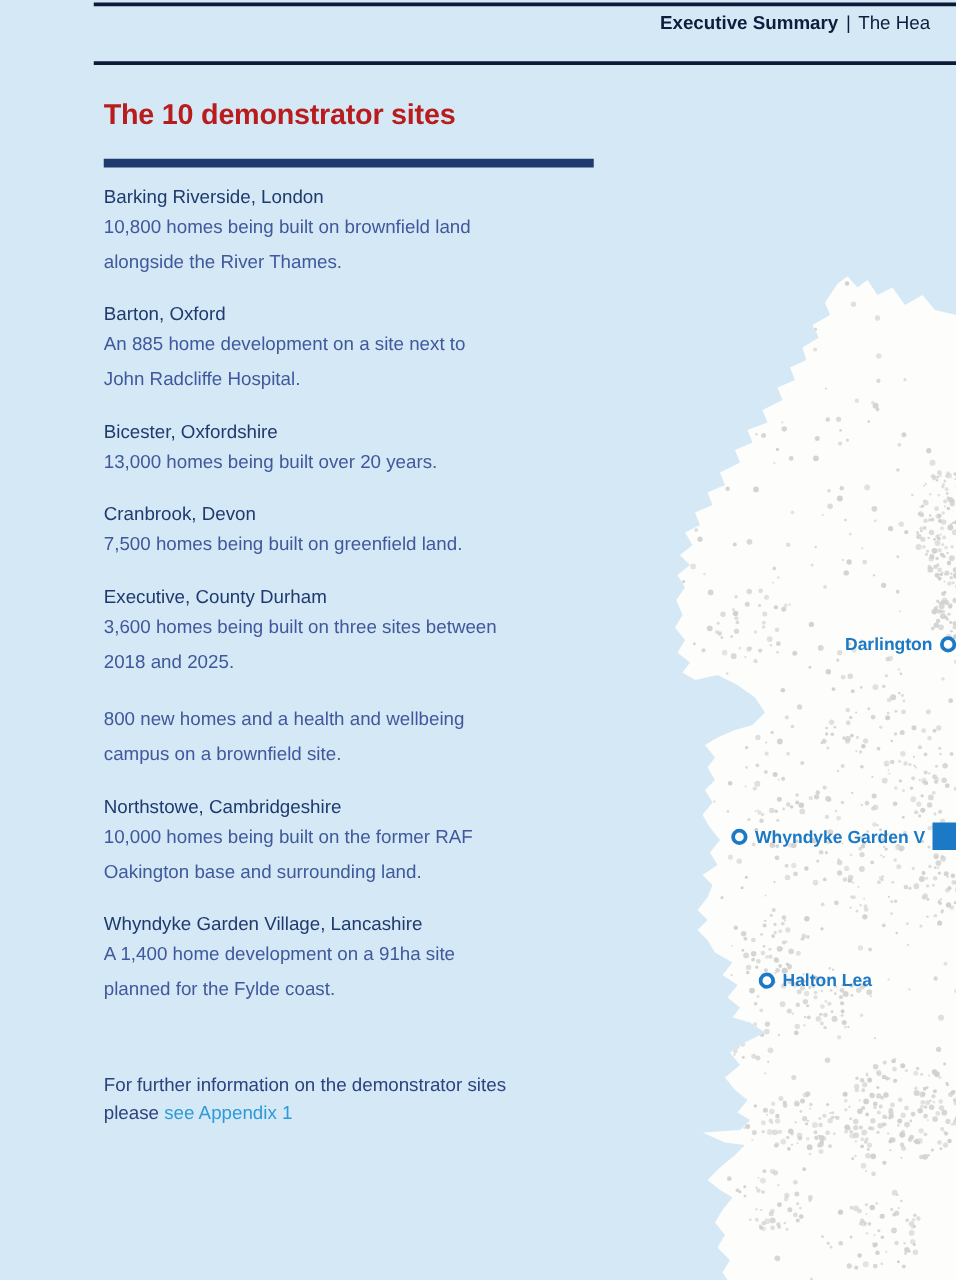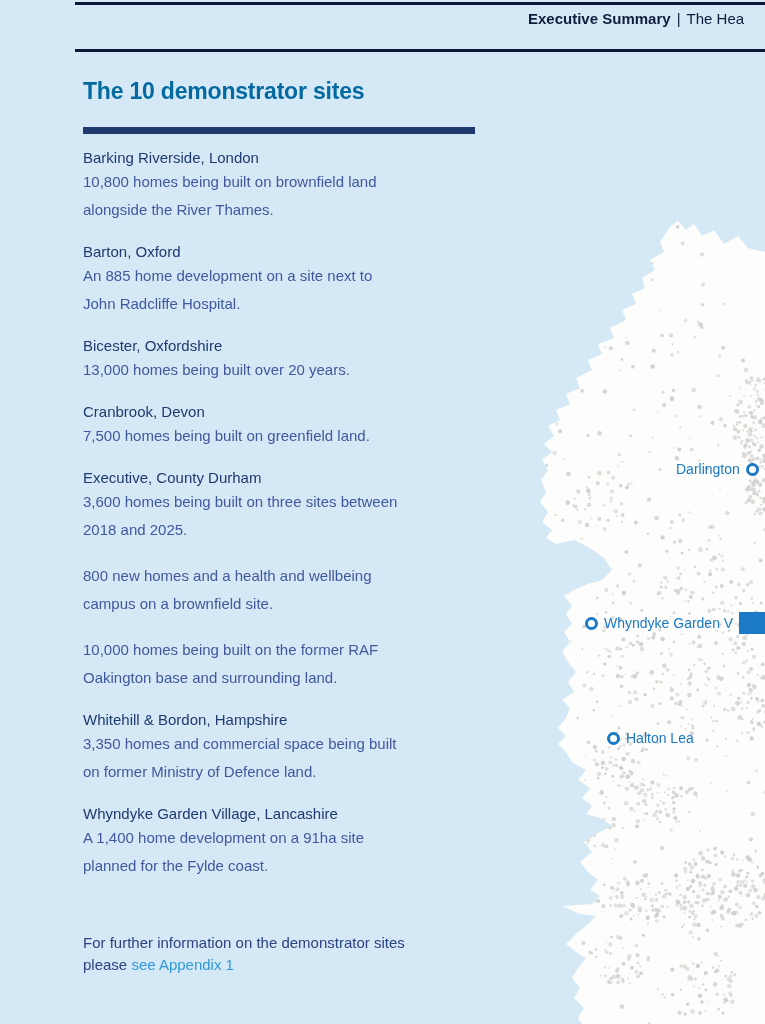--- a/index.html
+++ b/index.html
@@ -13,41 +13,41 @@
   .header-rule{position:absolute;left:75px;top:49px;width:690px;height:3px;background:#0d1936;}
   .running-header{
     position:absolute;left:528px;top:10px;white-space:nowrap;
     font-size:15px;color:#0f1d3d;
   }
   .running-header .hdr-bold{font-weight:700;}
   .running-header .hdr-sep{font-weight:400;padding:0 2px;}
   
   .page-title{
     position:absolute;left:83px;top:78px;margin:0;
-    font-size:23px;font-weight:700;color:#0369a1;letter-spacing:-0.2px;
+    font-size:23px;font-weight:700;color:#b91c1c;letter-spacing:-0.2px;
   }
   .title-rule{position:absolute;left:83px;top:127px;width:392px;height:7px;background:#1e3a6e;}
   
   .sites{position:absolute;left:83px;top:148px;width:400px;}
   .site{margin:0 0 18px 0;}
   .site h3{
     margin:0;font-size:15px;line-height:20px;font-weight:400;color:#1e3a6e;
   }
   .site p{
     margin:0;font-size:15px;line-height:28px;color:#40599c;white-space:pre-line;
   }
   .footer-note{
     margin:52px 0 0 0;font-size:15px;line-height:22px;color:#2b437f;white-space:pre-line;width:400px;
   }
   .footer-note a{color:#2f9ad8;text-decoration:none;font-weight:400;}
   
   .map-svg{position:absolute;left:0;top:0;width:765px;height:1024px;pointer-events:none;}
   .map-label{
     position:absolute;display:flex;align-items:center;gap:6px;
-    font-size:14px;font-weight:400;color:#1b79c5;white-space:nowrap;
+    font-size:14px;font-weight:700;color:#1b79c5;white-space:nowrap;margin-top:46px;
   }
   .ring{
     display:inline-block;width:7px;height:7px;border:3px solid #1b79c5;
     border-radius:50%;background:#ffffff;flex:0 0 auto;
   }
   .label-block{display:inline-block;width:30px;height:22px;background:#1b79c5;flex:0 0 auto;}
   .lbl-darlington{left:676px;top:461px;}
   .lbl-whyndyke{left:585px;top:612px;}
   .lbl-halton{left:607px;top:730px;align-items:center;}
 </style>
@@ -1341,27 +1341,23 @@
     <div class="site">
         <h3>Executive, County Durham</h3>
         <p>3,600 homes being built on three sites between
 2018 and 2025.</p>
       </div>
     <div class="site">
         <p>800 new homes and a health and wellbeing
 campus on a brownfield site.</p>
       </div>
     <div class="site">
+        <h3>Northstowe, Cambridgeshire</h3>
         <p>10,000 homes being built on the former RAF
 Oakington base and surrounding land.</p>
-      </div>
-    <div class="site">
-        <h3>Whitehill &amp; Bordon, Hampshire</h3>
-        <p>3,350 homes and commercial space being built
-on former Ministry of Defence land.</p>
       </div>
     <div class="site">
         <h3>Whyndyke Garden Village, Lancashire</h3>
         <p>A 1,400 home development on a 91ha site
 planned for the Fylde coast.</p>
       </div>
 
     <p class="footer-note"><span>For further information on the demonstrator sites
 please </span><a href="#">see Appendix 1</a></p>
   </div>

